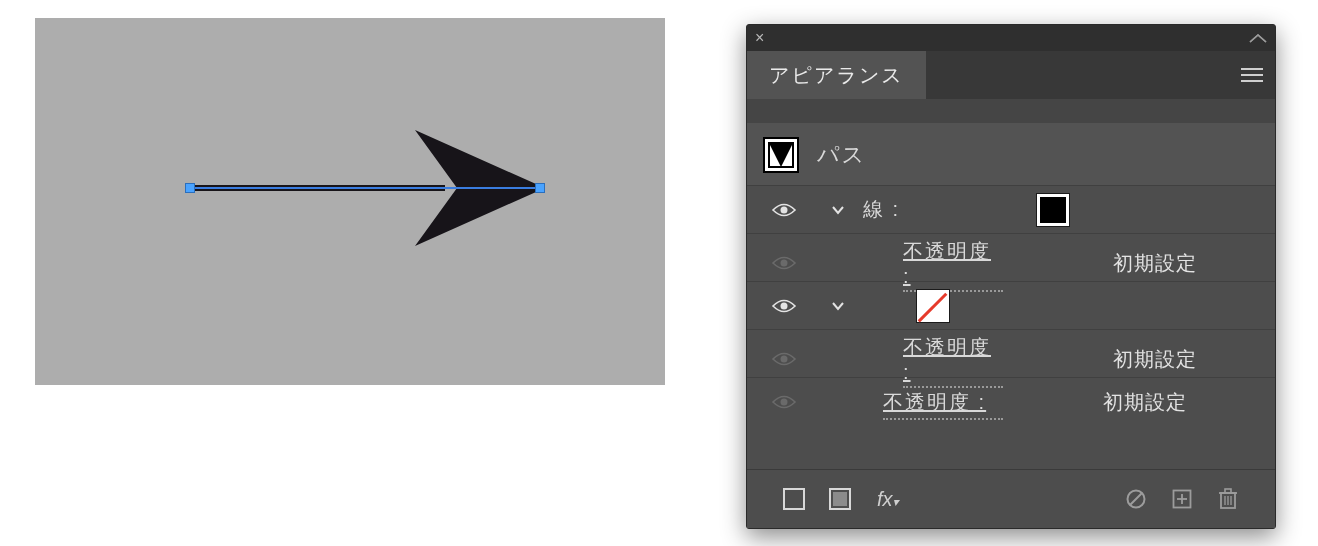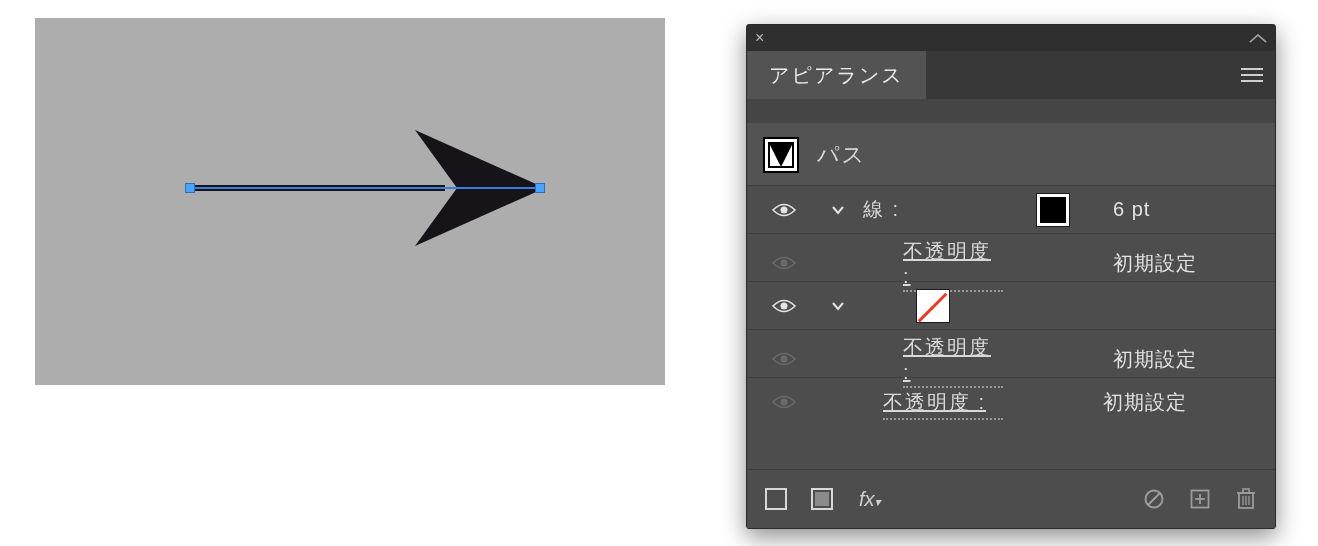--- a/index.html
+++ b/index.html
@@ -162,21 +162,21 @@
       position:absolute; width:140%; height:3px; background:#e63a2b;
       transform: rotate(-45deg);
       left:-20%; top:50%;
     }
 
     .footer {
       display:flex;
       align-items:center;
       height: 58px;
       background:#4d4d4d;
-      padding: 0 14px;
+      padding: 0 32px;
       gap: 16px;
     }
     .footer .push { flex:1; }
     .footer .icon-btn {
       width: 30px; height: 30px;
       display:flex; align-items:center; justify-content:center;
       color:#9c9c9c;
       font-size: 20px;
     }
     .fx-text { color:#cfcfcf; font-size:20px; font-style: italic; margin-left:6px;}
@@ -246,21 +246,20 @@
     </span>
     <span class="chev">
       <svg width="14" height="14" viewBox="0 0 14 14">
           <path d="M2 4 L7 10 L12 4" fill="none" stroke="currentColor" stroke-width="2"></path>
         </svg>
     </span>
     <span class="label">線 :</span>
     <span class="swatch-cell">
       <span class="swatch swatch-black"></span>
     </span>
-    <span class="value">6 pt</span>
   </div>
 
   <div class="row dim">
     <span class="eye">
       <svg width="24" height="16" viewBox="0 0 24 16">
           <path d="M1 8 Q12 -3 23 8 Q12 19 1 8 Z" fill="none" stroke="currentColor" stroke-width="1.6"></path>
           <circle cx="12" cy="8" r="3.5" fill="currentColor"></circle>
         </svg>
     </span>
     <span class="chev"></span>

